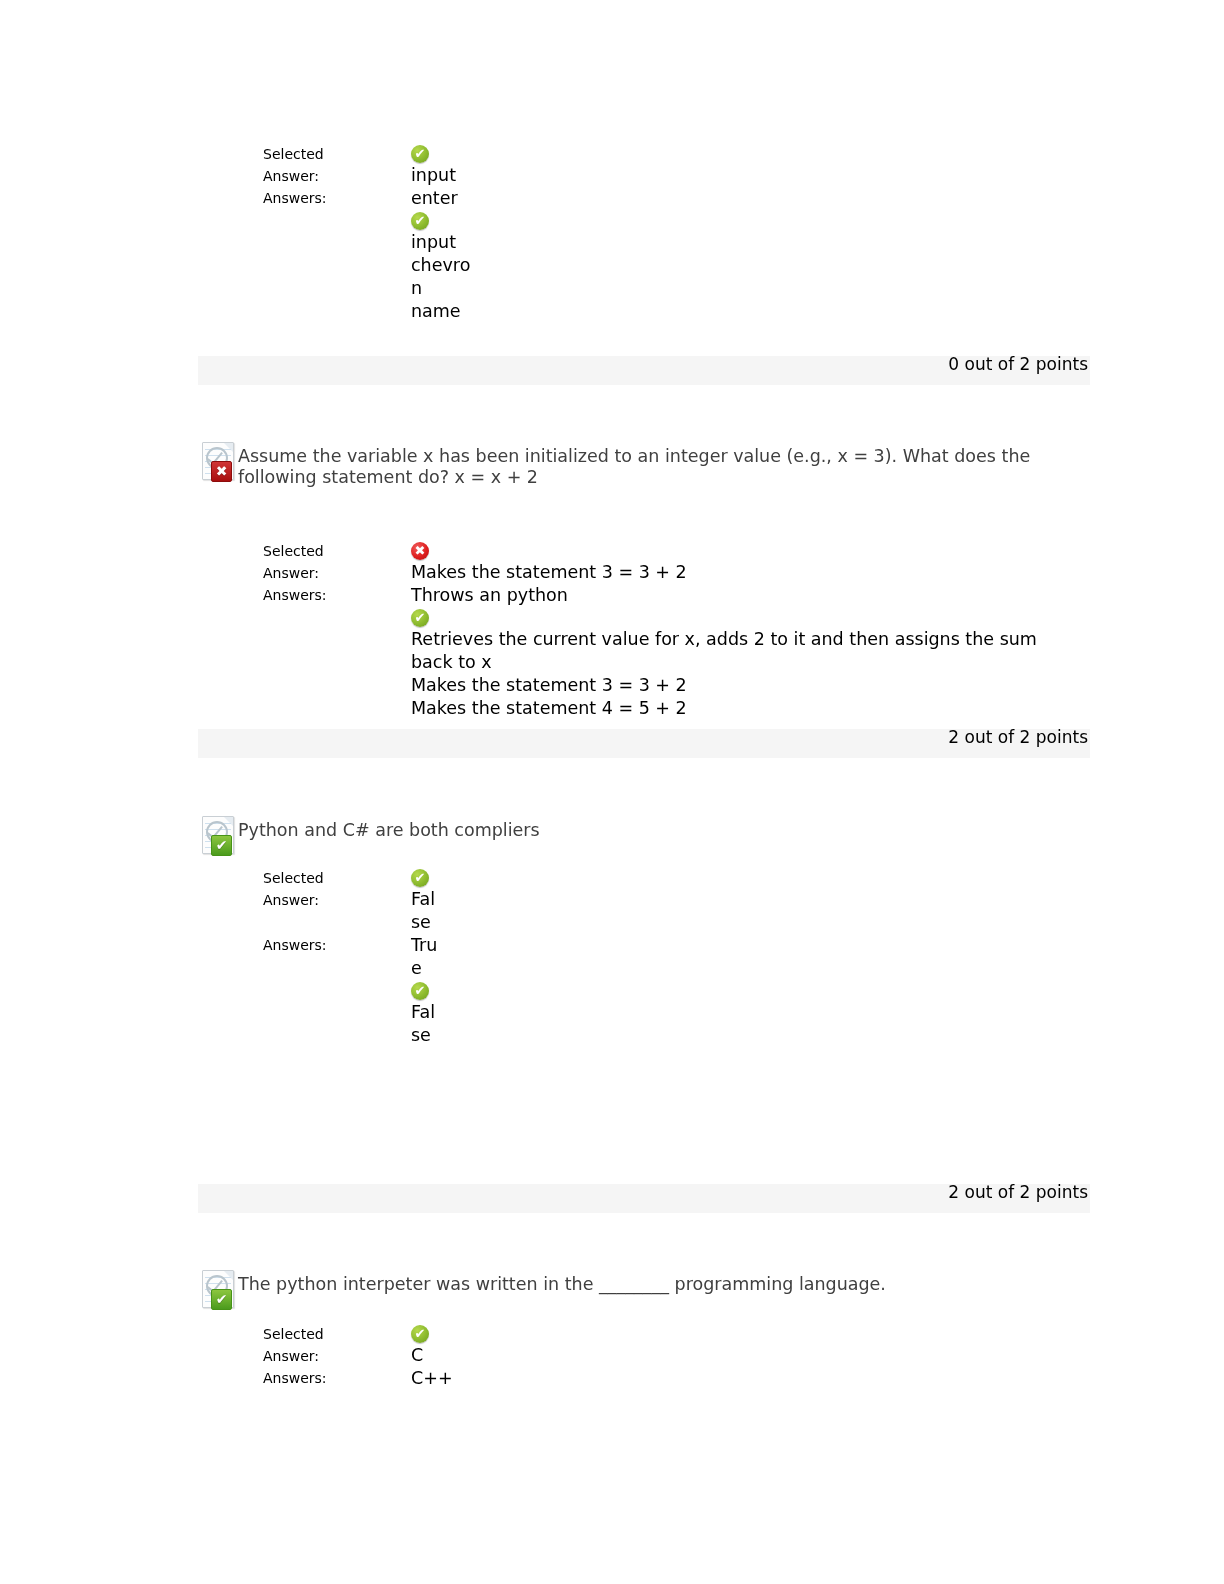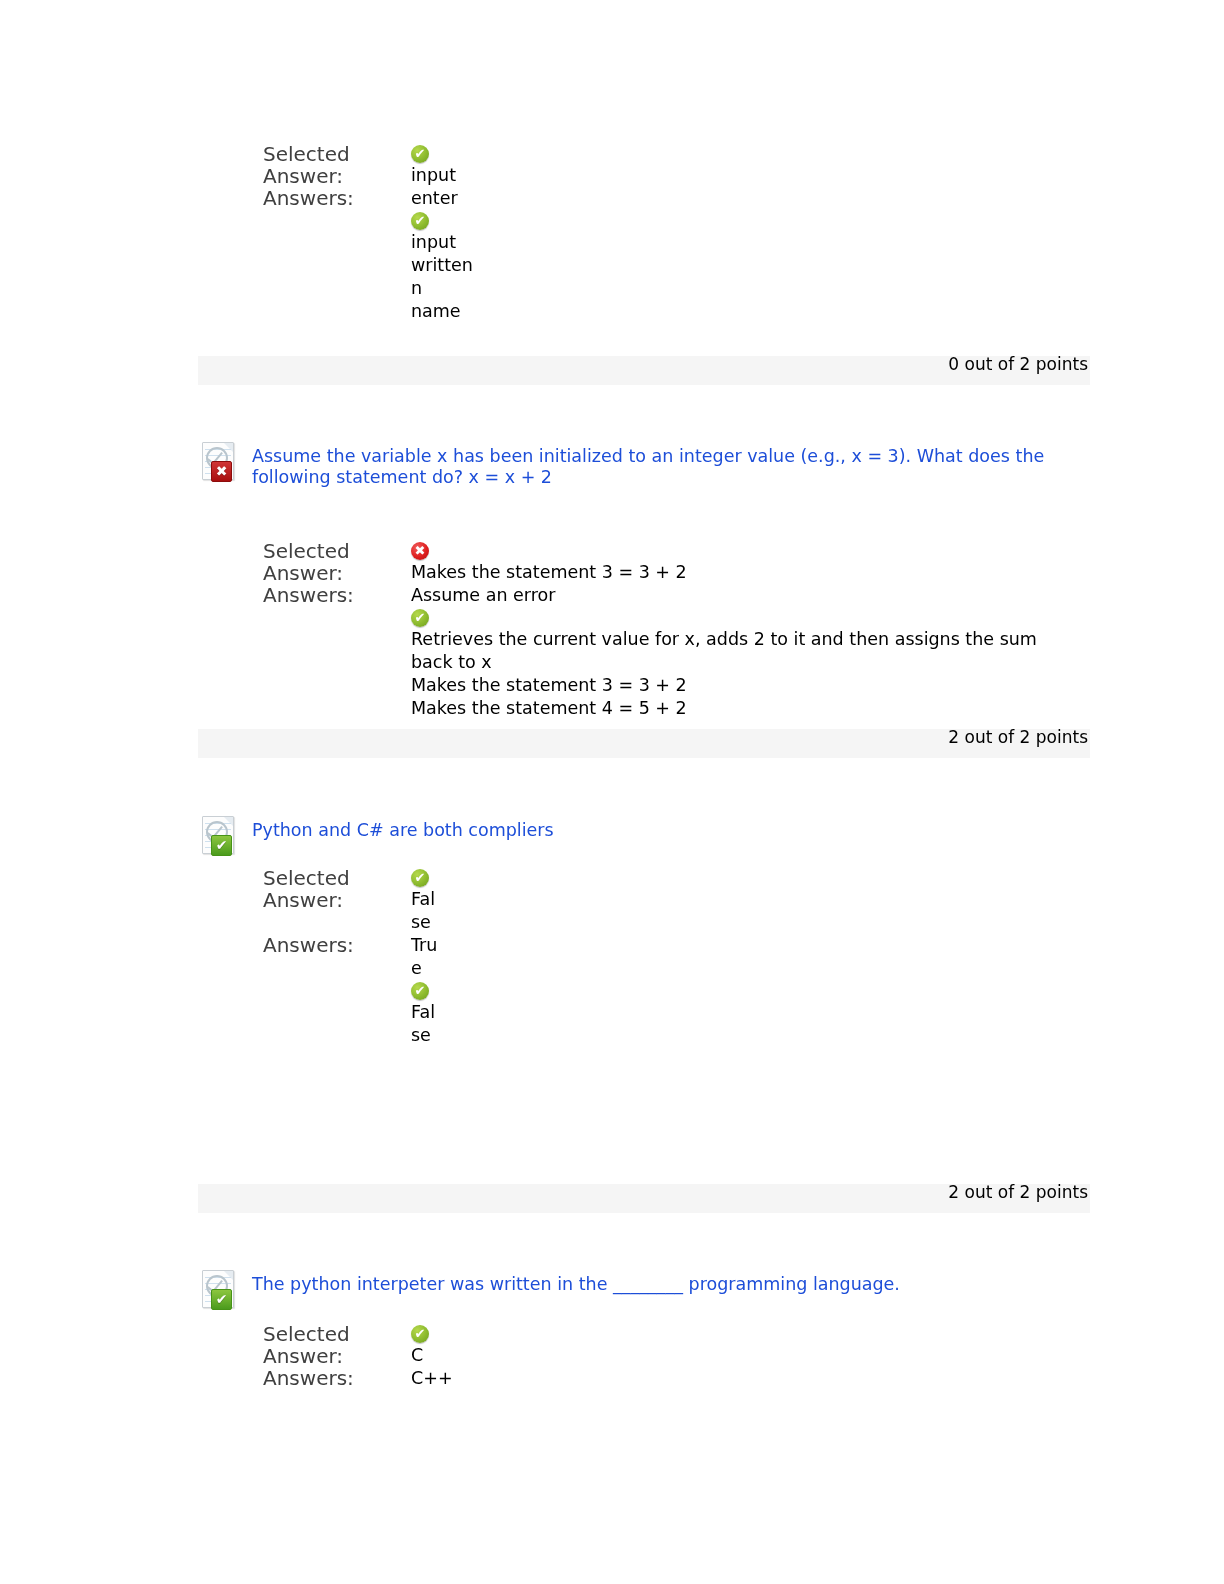--- a/index.html
+++ b/index.html
@@ -73,22 +73,22 @@
   .q-body { position: absolute; }
 
   .q-stem {
     position: relative;
     display: flex;
     align-items: flex-start;
   }
   .q-stem-text {
     font-size: 17.5px;
     line-height: 21px;
-    color: #1d4ed8;
-    margin-left: 14px;
+    color: #404040;
+    margin-left: 0;
     margin-top: 6px;
   }
 
   
   .paper-icon {
     position: relative;
     width: 38px;
     height: 42px;
     flex: 0 0 auto;
   }
@@ -160,23 +160,23 @@
     text-shadow: 0 1px 0 rgba(0,0,0,0.25);
   }
 
   
   .ans-grid {
     position: absolute;
     display: grid;
     grid-template-columns: 110px auto;
   }
   .ans-label {
-    font-size: 20px;
+    font-size: 14px;
     line-height: 22px;
-    color: #404040;
+    color: #000000;
     white-space: pre-line;
   }
   .ans-col {
     font-size: 17.5px;
     line-height: 23px;
     color: #000;
   }
   .ans-line { white-space: pre-wrap; }
 
   
@@ -226,21 +226,21 @@
       <div class="ans-line">input</div>
     </div>
 
     <div class="ans-label">Answers:</div>
     <div class="ans-col">
       <div class="ans-line">enter</div>
       <span class="mark correct">
           <span class="g">✔</span>
         </span>
       <div class="ans-line">input</div>
-      <div class="ans-line">written
+      <div class="ans-line">chevro
 n</div>
       <div class="ans-line">name</div>
     </div>
   </div>
 
   <div class="q-header" style="top:356px;">
     <div class="bar-bottom">
       <span class="points">0 out of 2 points</span>
     </div>
   </div>
@@ -271,21 +271,21 @@
 Answer:</div>
     <div class="ans-col">
       <span class="mark incorrect">
           <span class="g">✖</span>
         </span>
       <div class="ans-line">Makes the statement 3 = 3 + 2</div>
     </div>
 
     <div class="ans-label">Answers:</div>
     <div class="ans-col" style="width:672px;">
-      <div class="ans-line">Assume an error</div>
+      <div class="ans-line">Throws an python</div>
       <span class="mark correct">
           <span class="g">✔</span>
         </span>
       <div class="ans-line">Retrieves the current value for x, adds 2 to it and then assigns the sum back to x</div>
       <div class="ans-line">Makes the statement 3 = 3 + 2</div>
       <div class="ans-line">Makes the statement 4 = 5 + 2</div>
     </div>
   </div>
 
   <div class="q-header" style="top:729px;">

